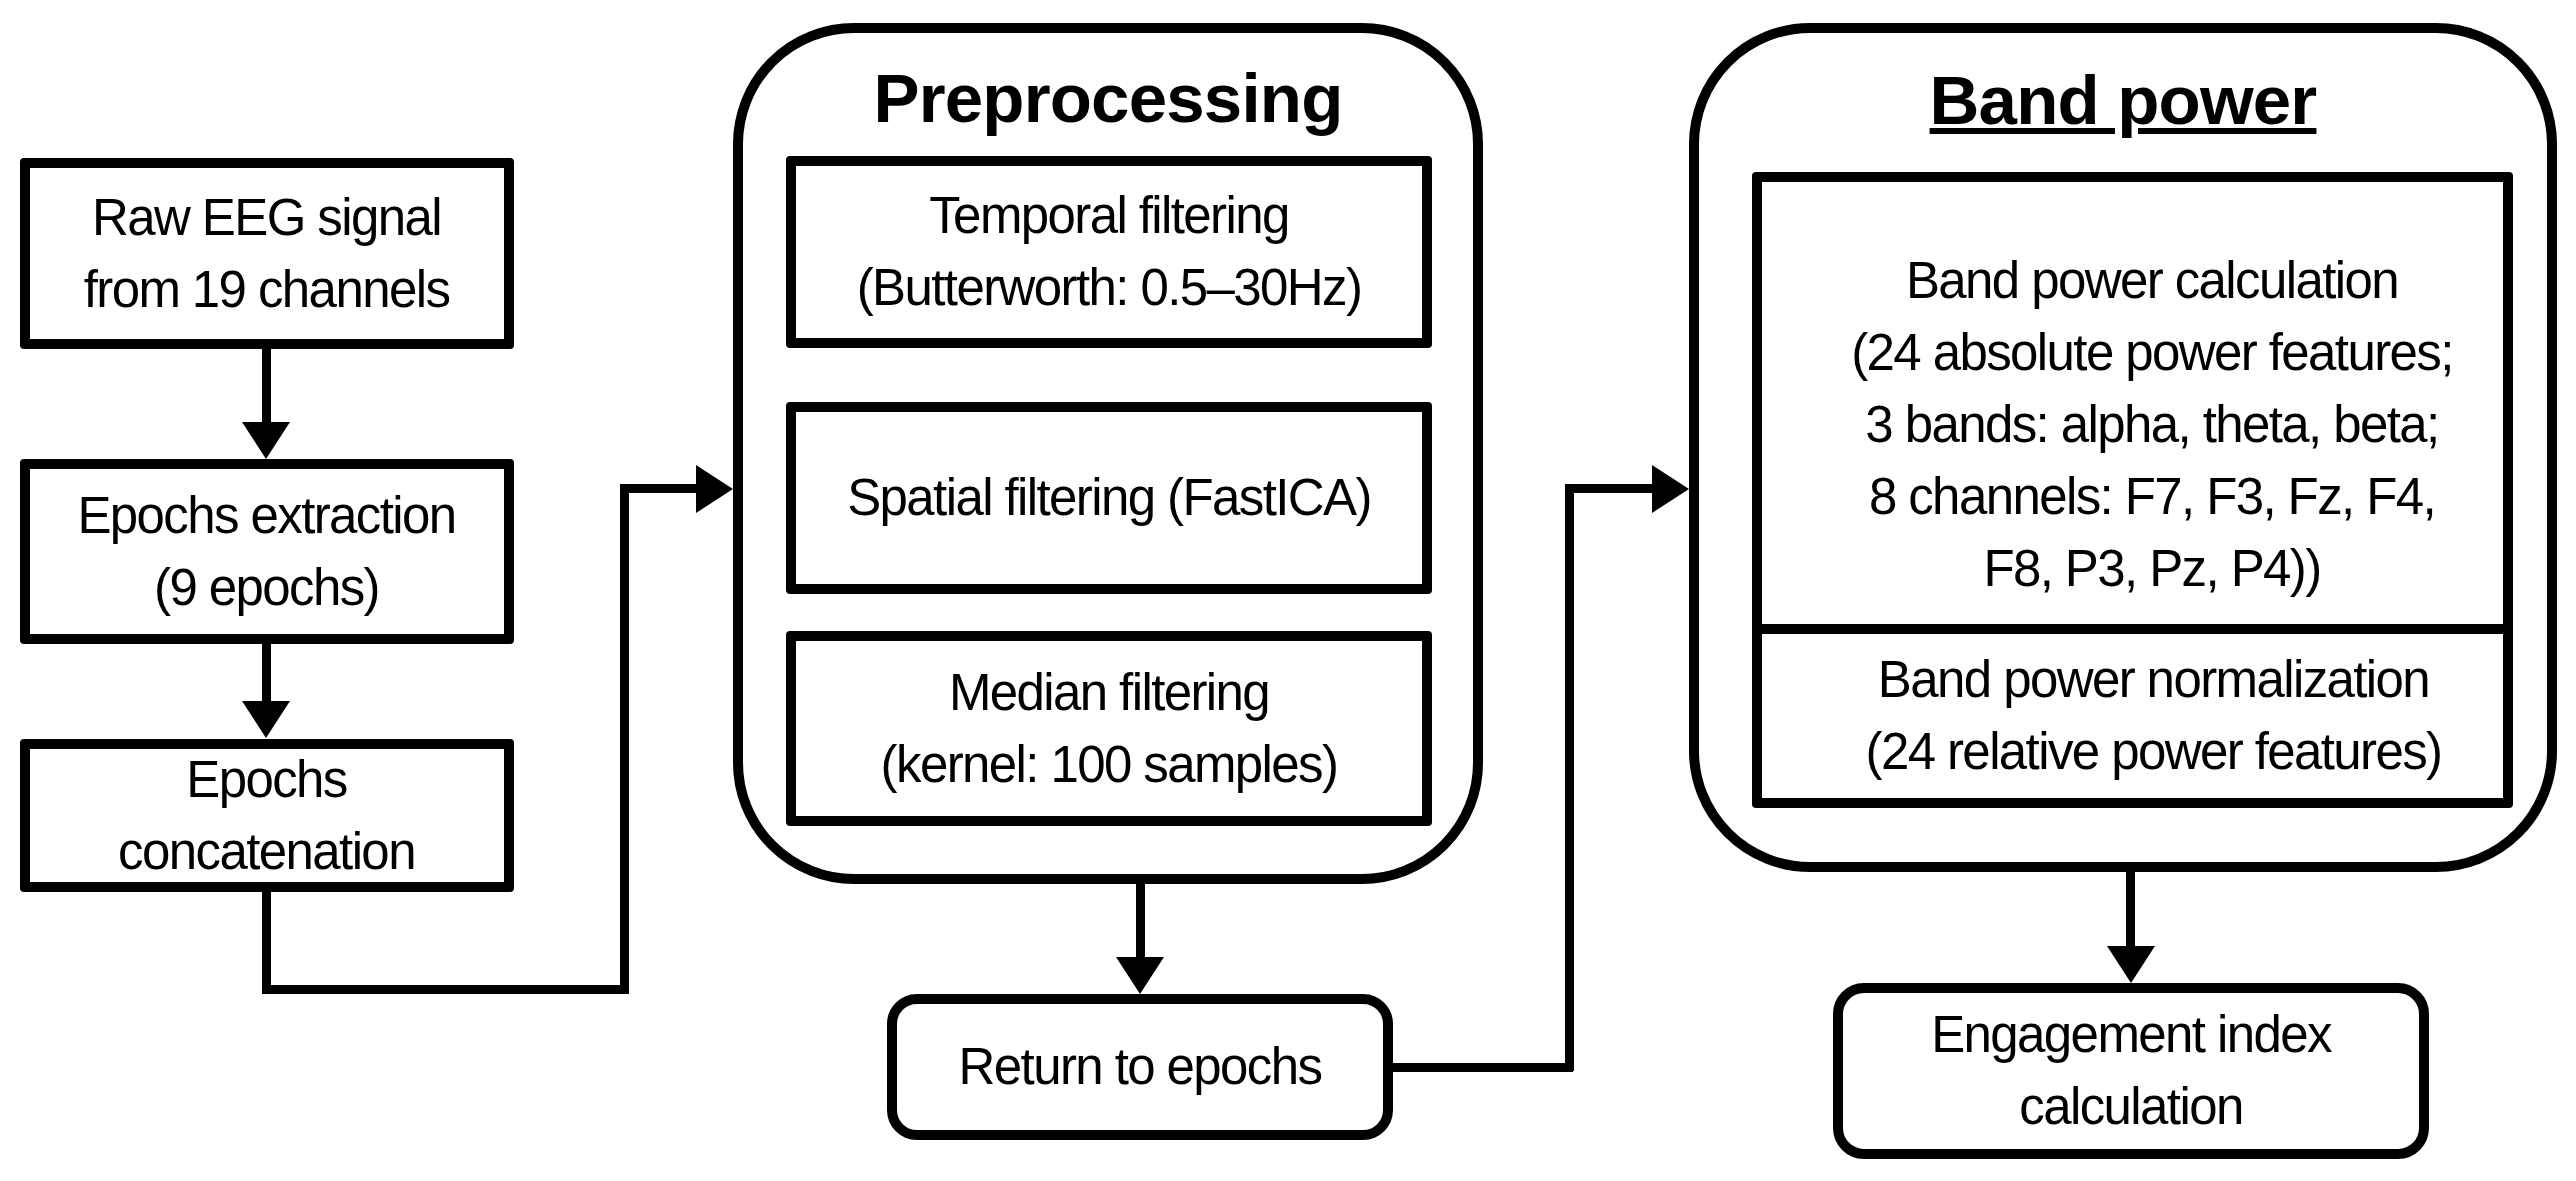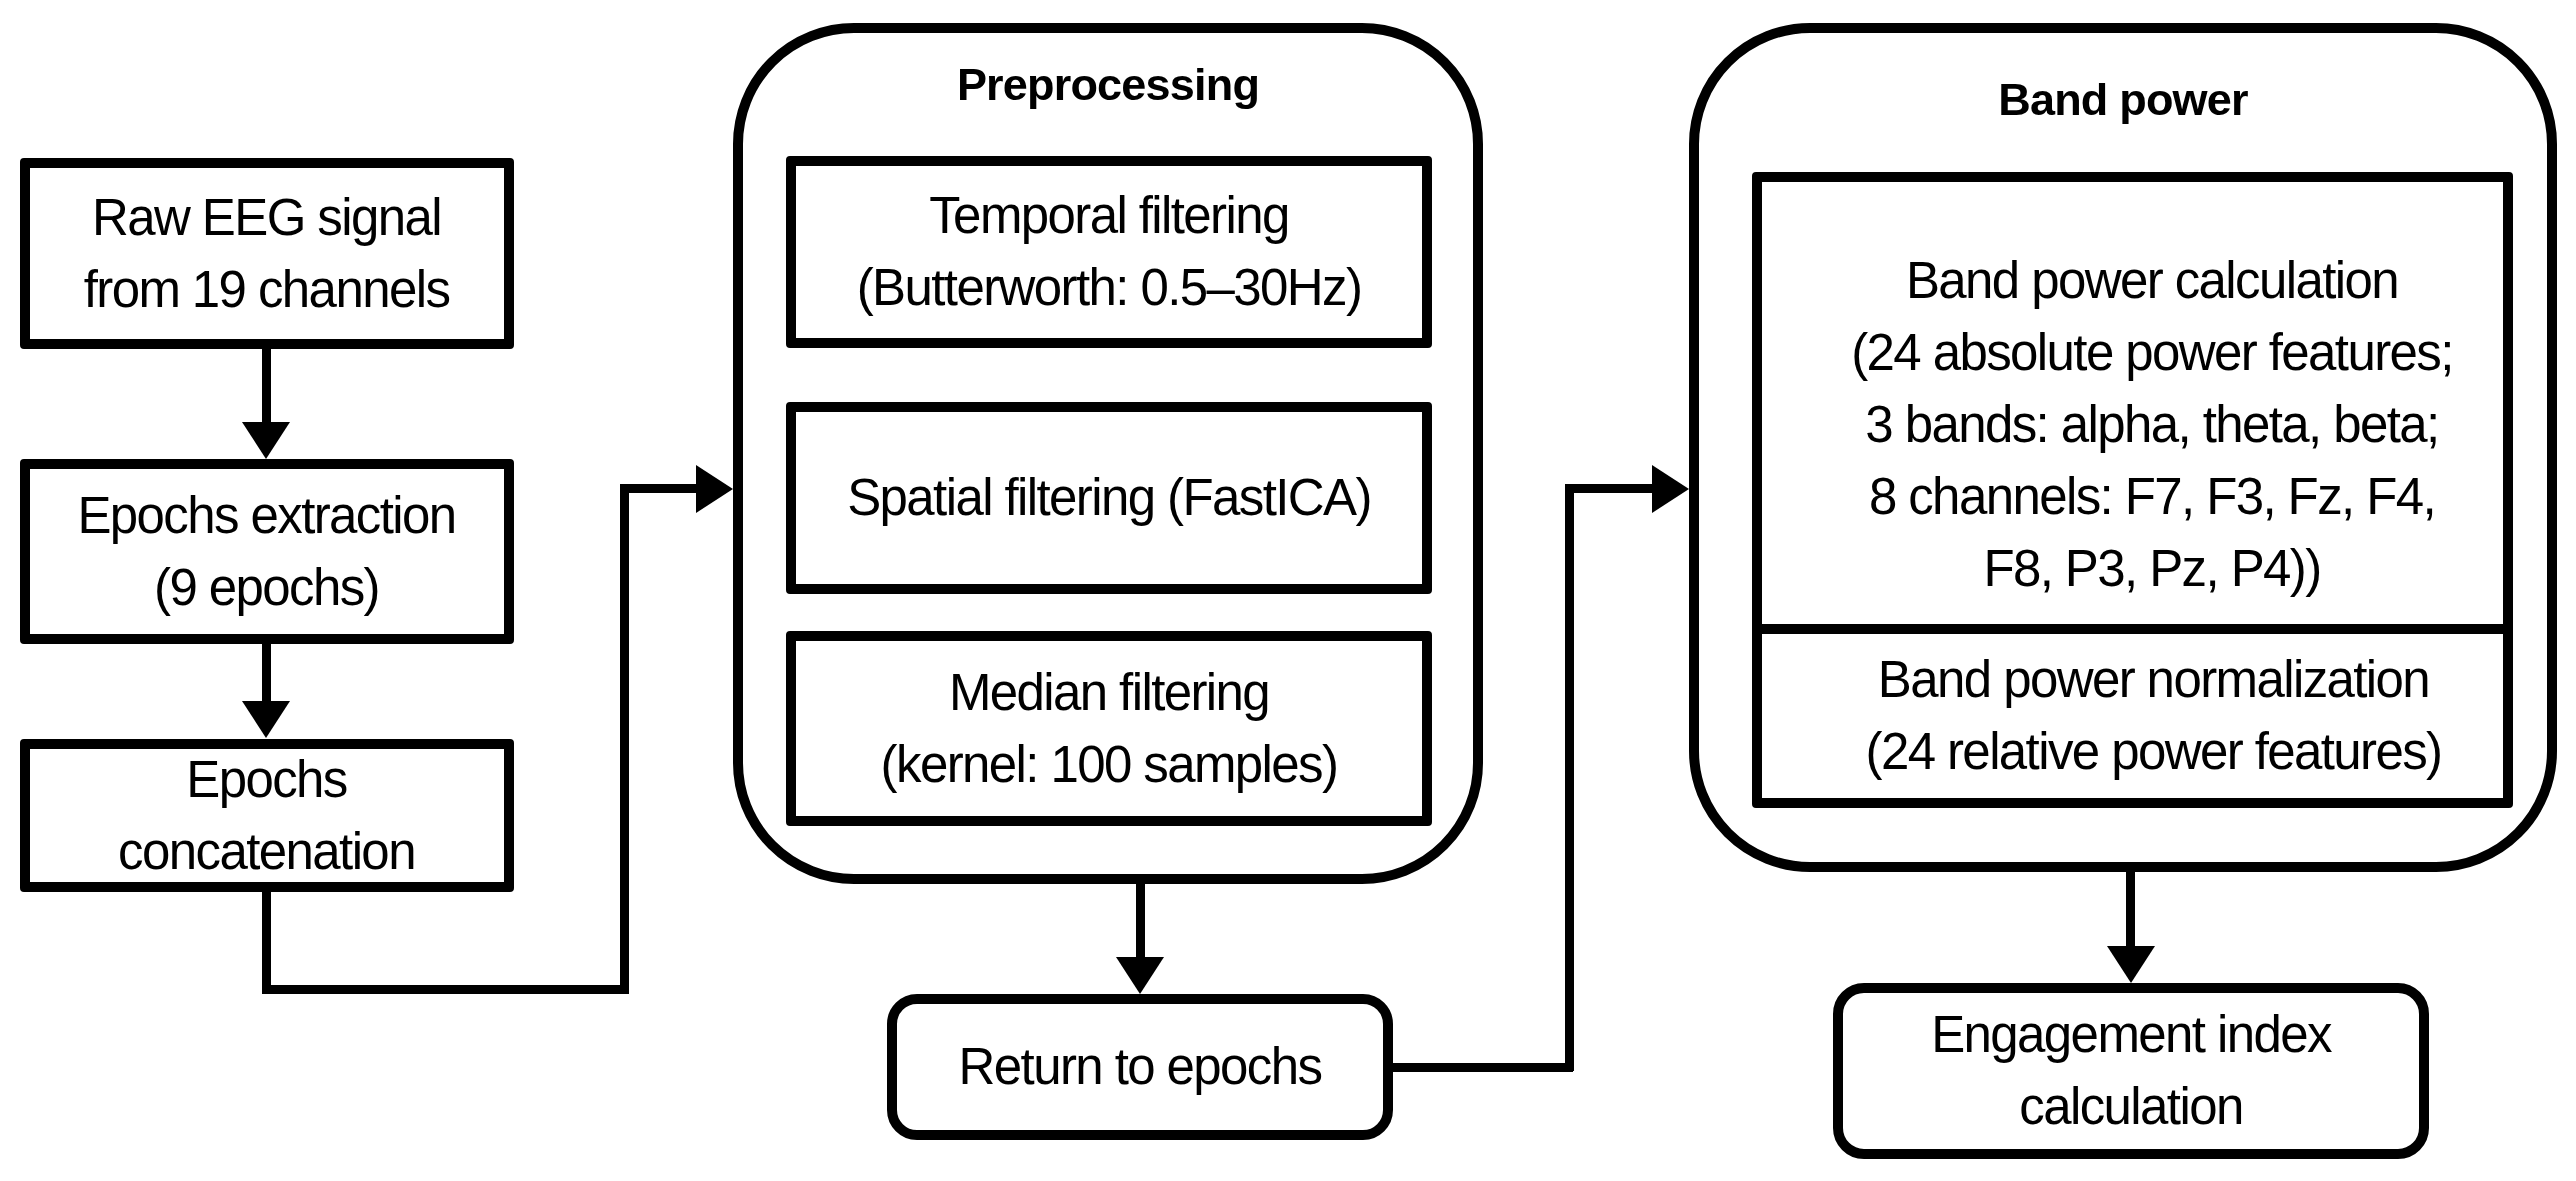--- a/index.html
+++ b/index.html
@@ -34,21 +34,21 @@
   .group {
     position: absolute;
     box-sizing: border-box;
     border: 10px solid #000000;
     border-radius: 121px;
     background: #ffffff;
   }
   .group-title {
     position: absolute;
     text-align: center;
-    font-size: 45px;
+    font-size: 69px;
     font-weight: 700;
     letter-spacing: -0.8px;
     white-space: nowrap;
   }
   .seg {
     position: absolute;
     background: #000000;
   }
   .tri-down {
     position: absolute;
@@ -106,21 +106,21 @@
   <div class="tri-down" style="left:1116px; top:957px;"></div>
 
   <div class="box" style="left:887px; top:994px; width:506px; height:146px; border-radius:30px;">Return to epochs</div>
 
   <div class="seg" style="left:1393px; top:1063px; width:180px; height:8.6px;"></div>
   <div class="seg" style="left:1565px; top:484px; width:8.6px; height:587px;"></div>
   <div class="seg" style="left:1565px; top:484px; width:90px; height:8.6px;"></div>
   <div class="tri-right" style="left:1652px; top:465px;"></div>
 
   <div class="group" style="left:1689px; top:23.4px; width:868px; height:849px;"></div>
-  <div class="group-title" style="left:1689px; top:74px; width:868px;">Band power</div>
+  <div class="group-title" style="left:1689px; top:61px; width:868px;text-decoration:underline;">Band power</div>
 
   <div class="box" style="left:1752px; top:172px; width:761px; height:506px;padding-left:39px;">Band power calculation
 (24 absolute power features;
 3 bands: alpha, theta, beta;
 8 channels: F7, F3, Fz, F4,
 F8, P3, Pz, P4))</div>
 
   <div class="box" style="left:1752px; top:624px; width:761px; height:184px;padding-left:42px;">Band power normalization
 (24 relative power features)</div>
 

